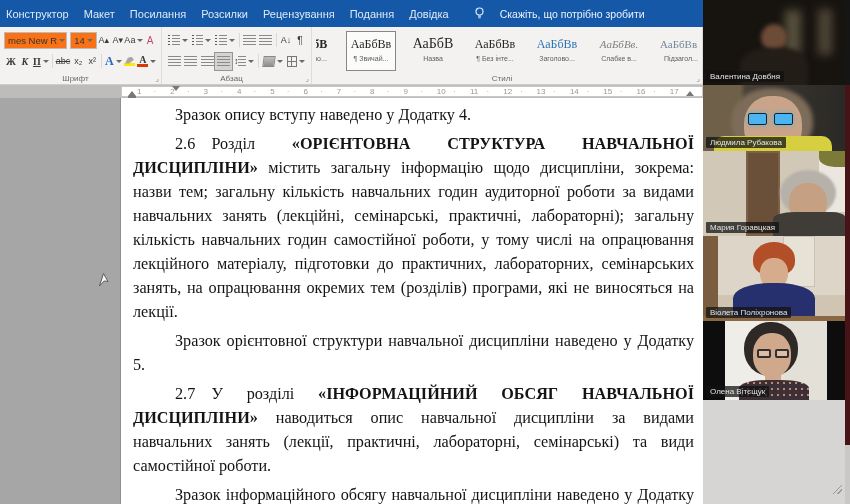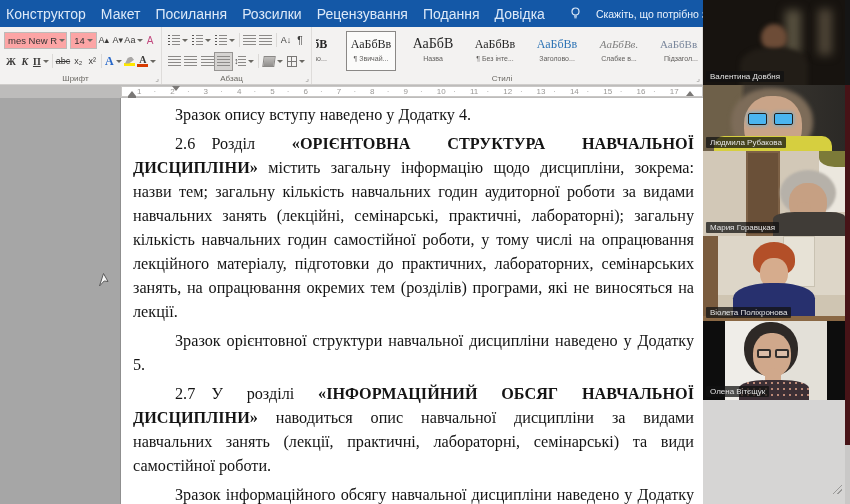--- a/index.html
+++ b/index.html
@@ -2,41 +2,41 @@
 <html><head>
 <meta charset="utf-8">
 <style>
   html,body{margin:0;padding:0;background:#888;}
   .app{position:relative;width:850px;height:504px;overflow:hidden;background:#a6a6a6;
        font-family:"Liberation Sans",sans-serif;-webkit-font-smoothing:antialiased;}
 
   
   .menubar{position:absolute;left:0;top:0;width:703px;height:27px;background:#1458a7;
            display:flex;align-items:center;padding-left:6px;box-sizing:border-box;}
-  .rtab{color:#dce9f8;font-size:14px;padding:0 12px 0 0;margin-right:3px;white-space:nowrap;cursor:default;}
+  .rtab{color:#dce9f8;font-size:11px;padding:0 12px 0 0;margin-right:3px;white-space:nowrap;cursor:default;}
   .tellme{display:flex;align-items:center;margin-left:10px;color:#eaf2fc;font-size:10.5px;gap:15px;white-space:nowrap;}
 
   
   .ribbon{position:absolute;left:0;top:27px;width:703px;height:58px;background:#f3f2f1;
           border-bottom:1px solid #cfcdcb;display:flex;box-sizing:border-box;}
   .rgroup{position:relative;height:100%;border-right:1px solid #dedcda;padding:2px 4px 12px 4px;box-sizing:border-box;}
   .g-font{width:162px;}
   .g-para{width:150px;}
   .g-styles{flex:1;overflow:hidden;}
   .glabel{position:absolute;left:0;right:10px;bottom:1px;text-align:center;font-size:8px;color:#6a6863;}
   .launch{position:absolute;right:2px;bottom:1px;font-size:8px;line-height:8px;color:#8a8886;}
   .rrow{display:flex;align-items:center;height:20px;margin-top:1px;}
   .rbtn{height:17px;min-width:14px;border:none;background:none;display:inline-flex;flex-direction:column;
         align-items:center;justify-content:center;padding:0 2px;font-size:10px;color:#3b3a39;cursor:default;}
   .rbtn.row{flex-direction:row;}
   .rbtn.sel{background:#d5d3d1;outline:1px solid #979593;}
   .car{width:0;height:0;border-left:3px solid transparent;border-right:3px solid transparent;border-top:3px solid #6a6863;margin-left:2px;}
   .vsep{width:1px;height:14px;background:#dbd9d7;margin:0 2px;}
   .combo{display:inline-flex;align-items:center;justify-content:space-between;height:17px;
-         border:1px solid #bdbbb9;background:#fca5a5;font-size:9.5px;color:#333;padding:0 3px;box-sizing:border-box;}
+         border:1px solid #bdbbb9;background:#f97316;font-size:9.5px;color:#333;padding:0 3px;box-sizing:border-box;}
   .font-name{width:82px;overflow:hidden;white-space:nowrap;}
   .font-size{width:32px;margin-left:3px;}
   .serifb{font-family:"Liberation Serif",serif;font-weight:bold;}
   .serifi{font-family:"Liberation Serif",serif;font-style:italic;font-weight:bold;}
   .serifu{font-family:"Liberation Serif",serif;font-weight:bold;text-decoration:underline;}
   .strike{text-decoration:line-through;font-size:9px;}
   .small{font-size:9px;}
   .effects{color:#2667c9;font-family:"Liberation Serif",serif;font-weight:bold;font-size:12px;}
   .cbar{width:11px;height:3px;margin-top:-1px;}
   .cbar.red{background:#d83b01;}

